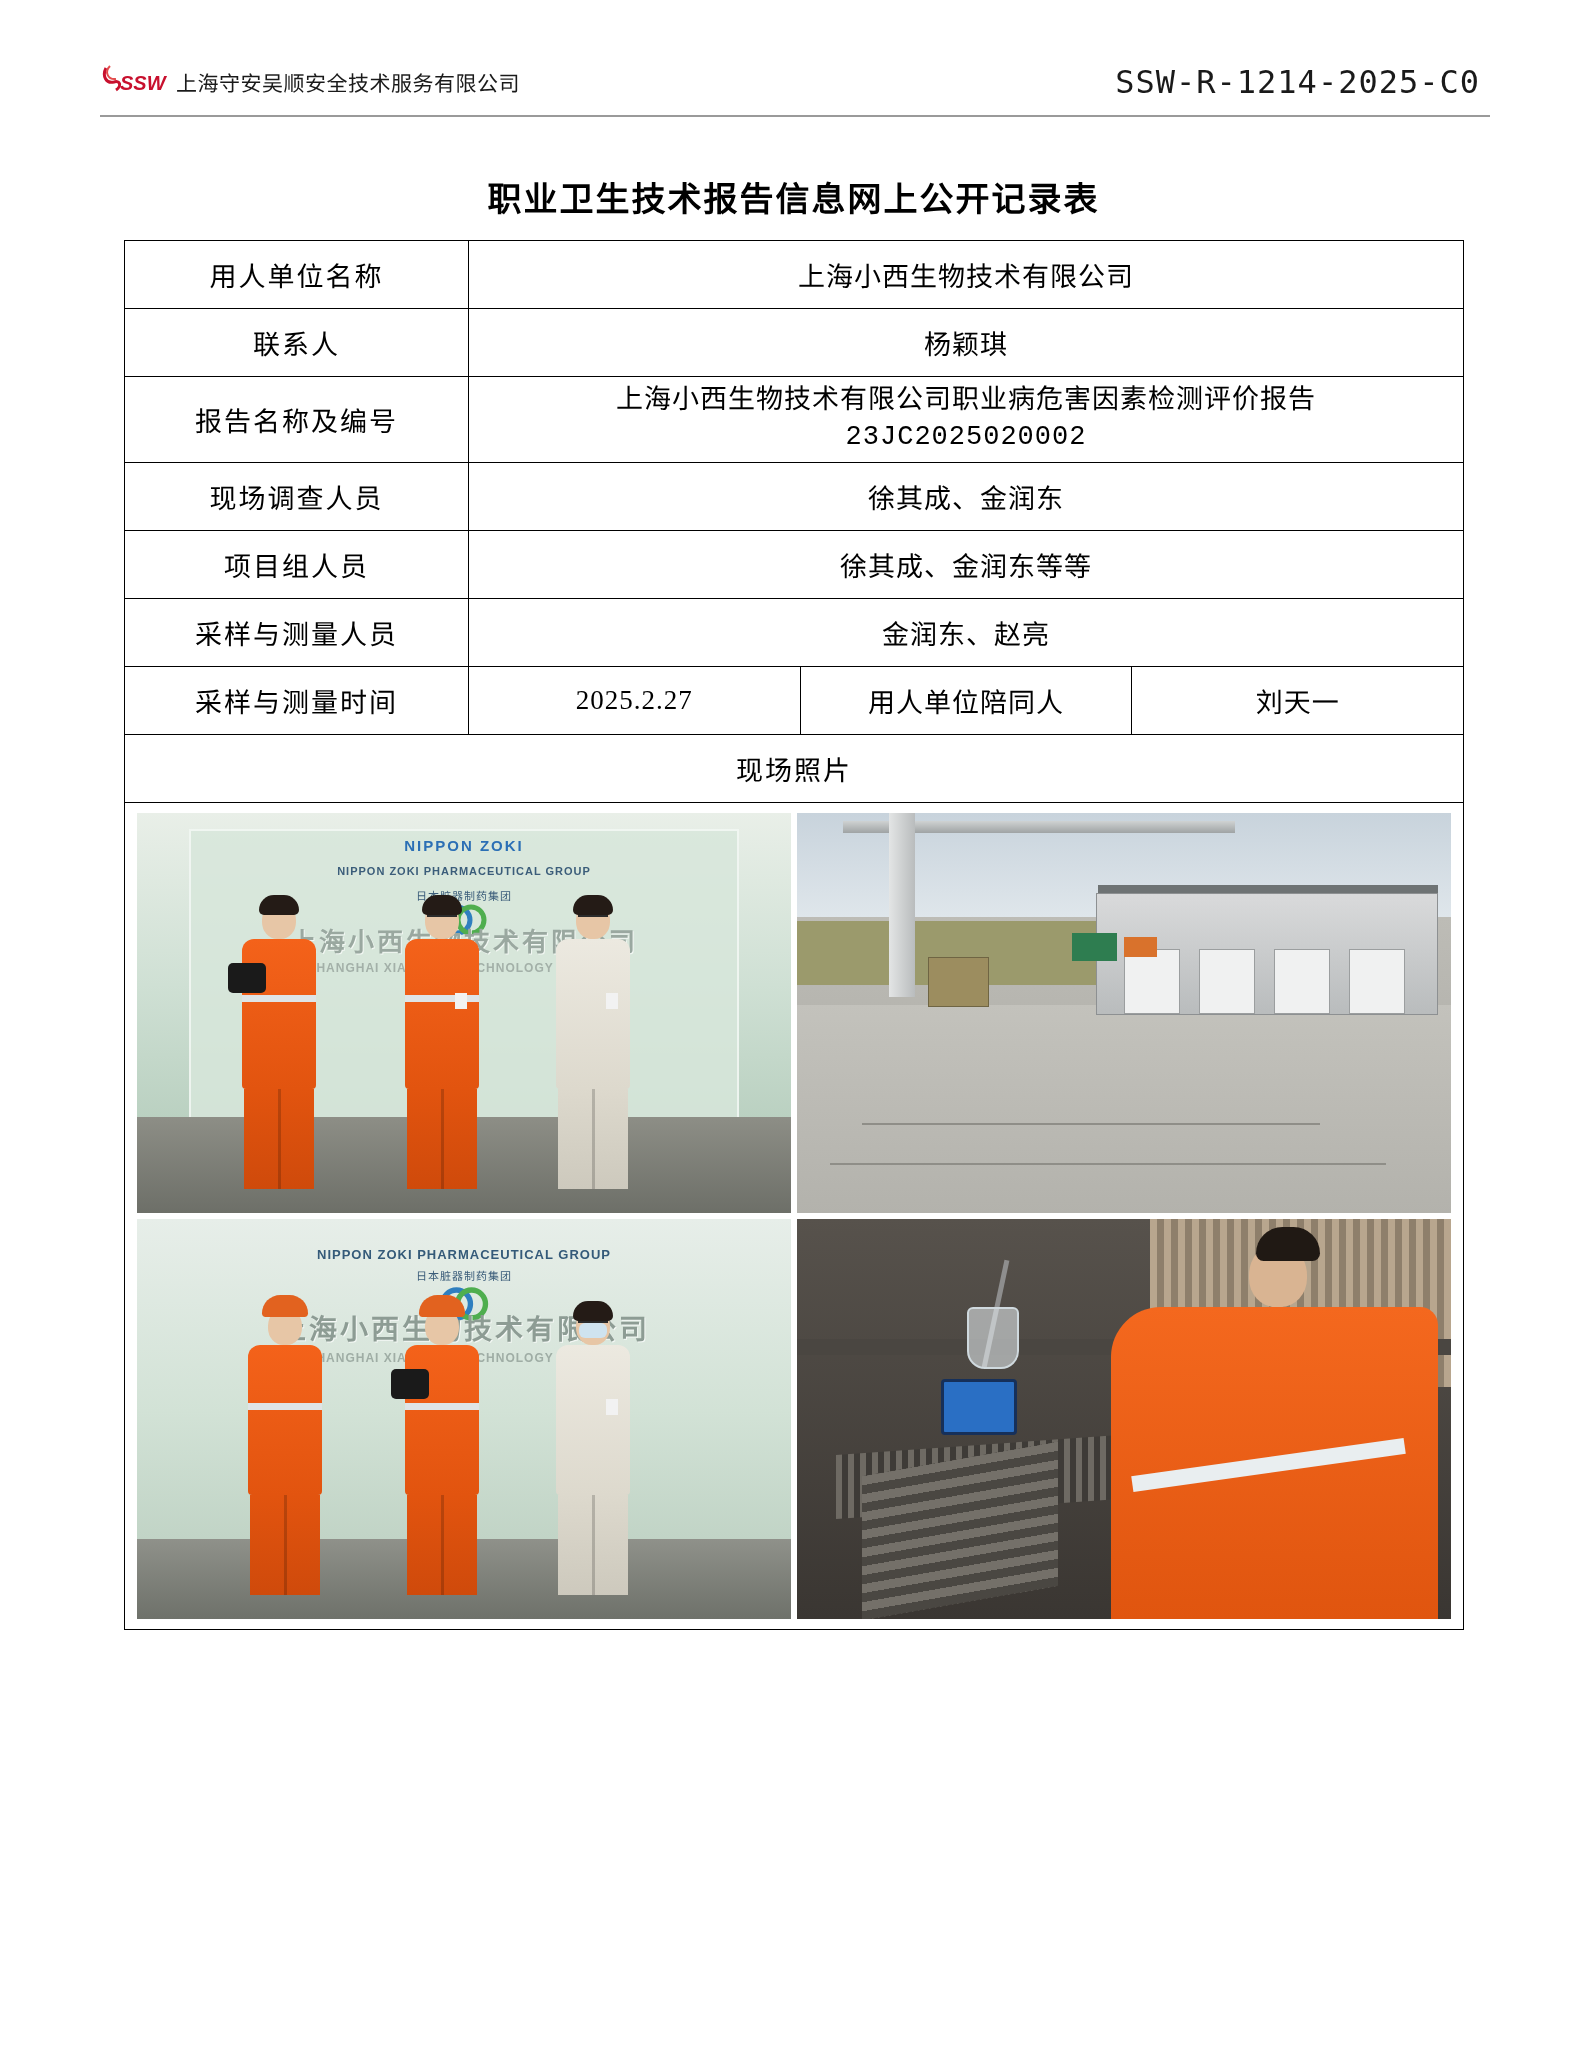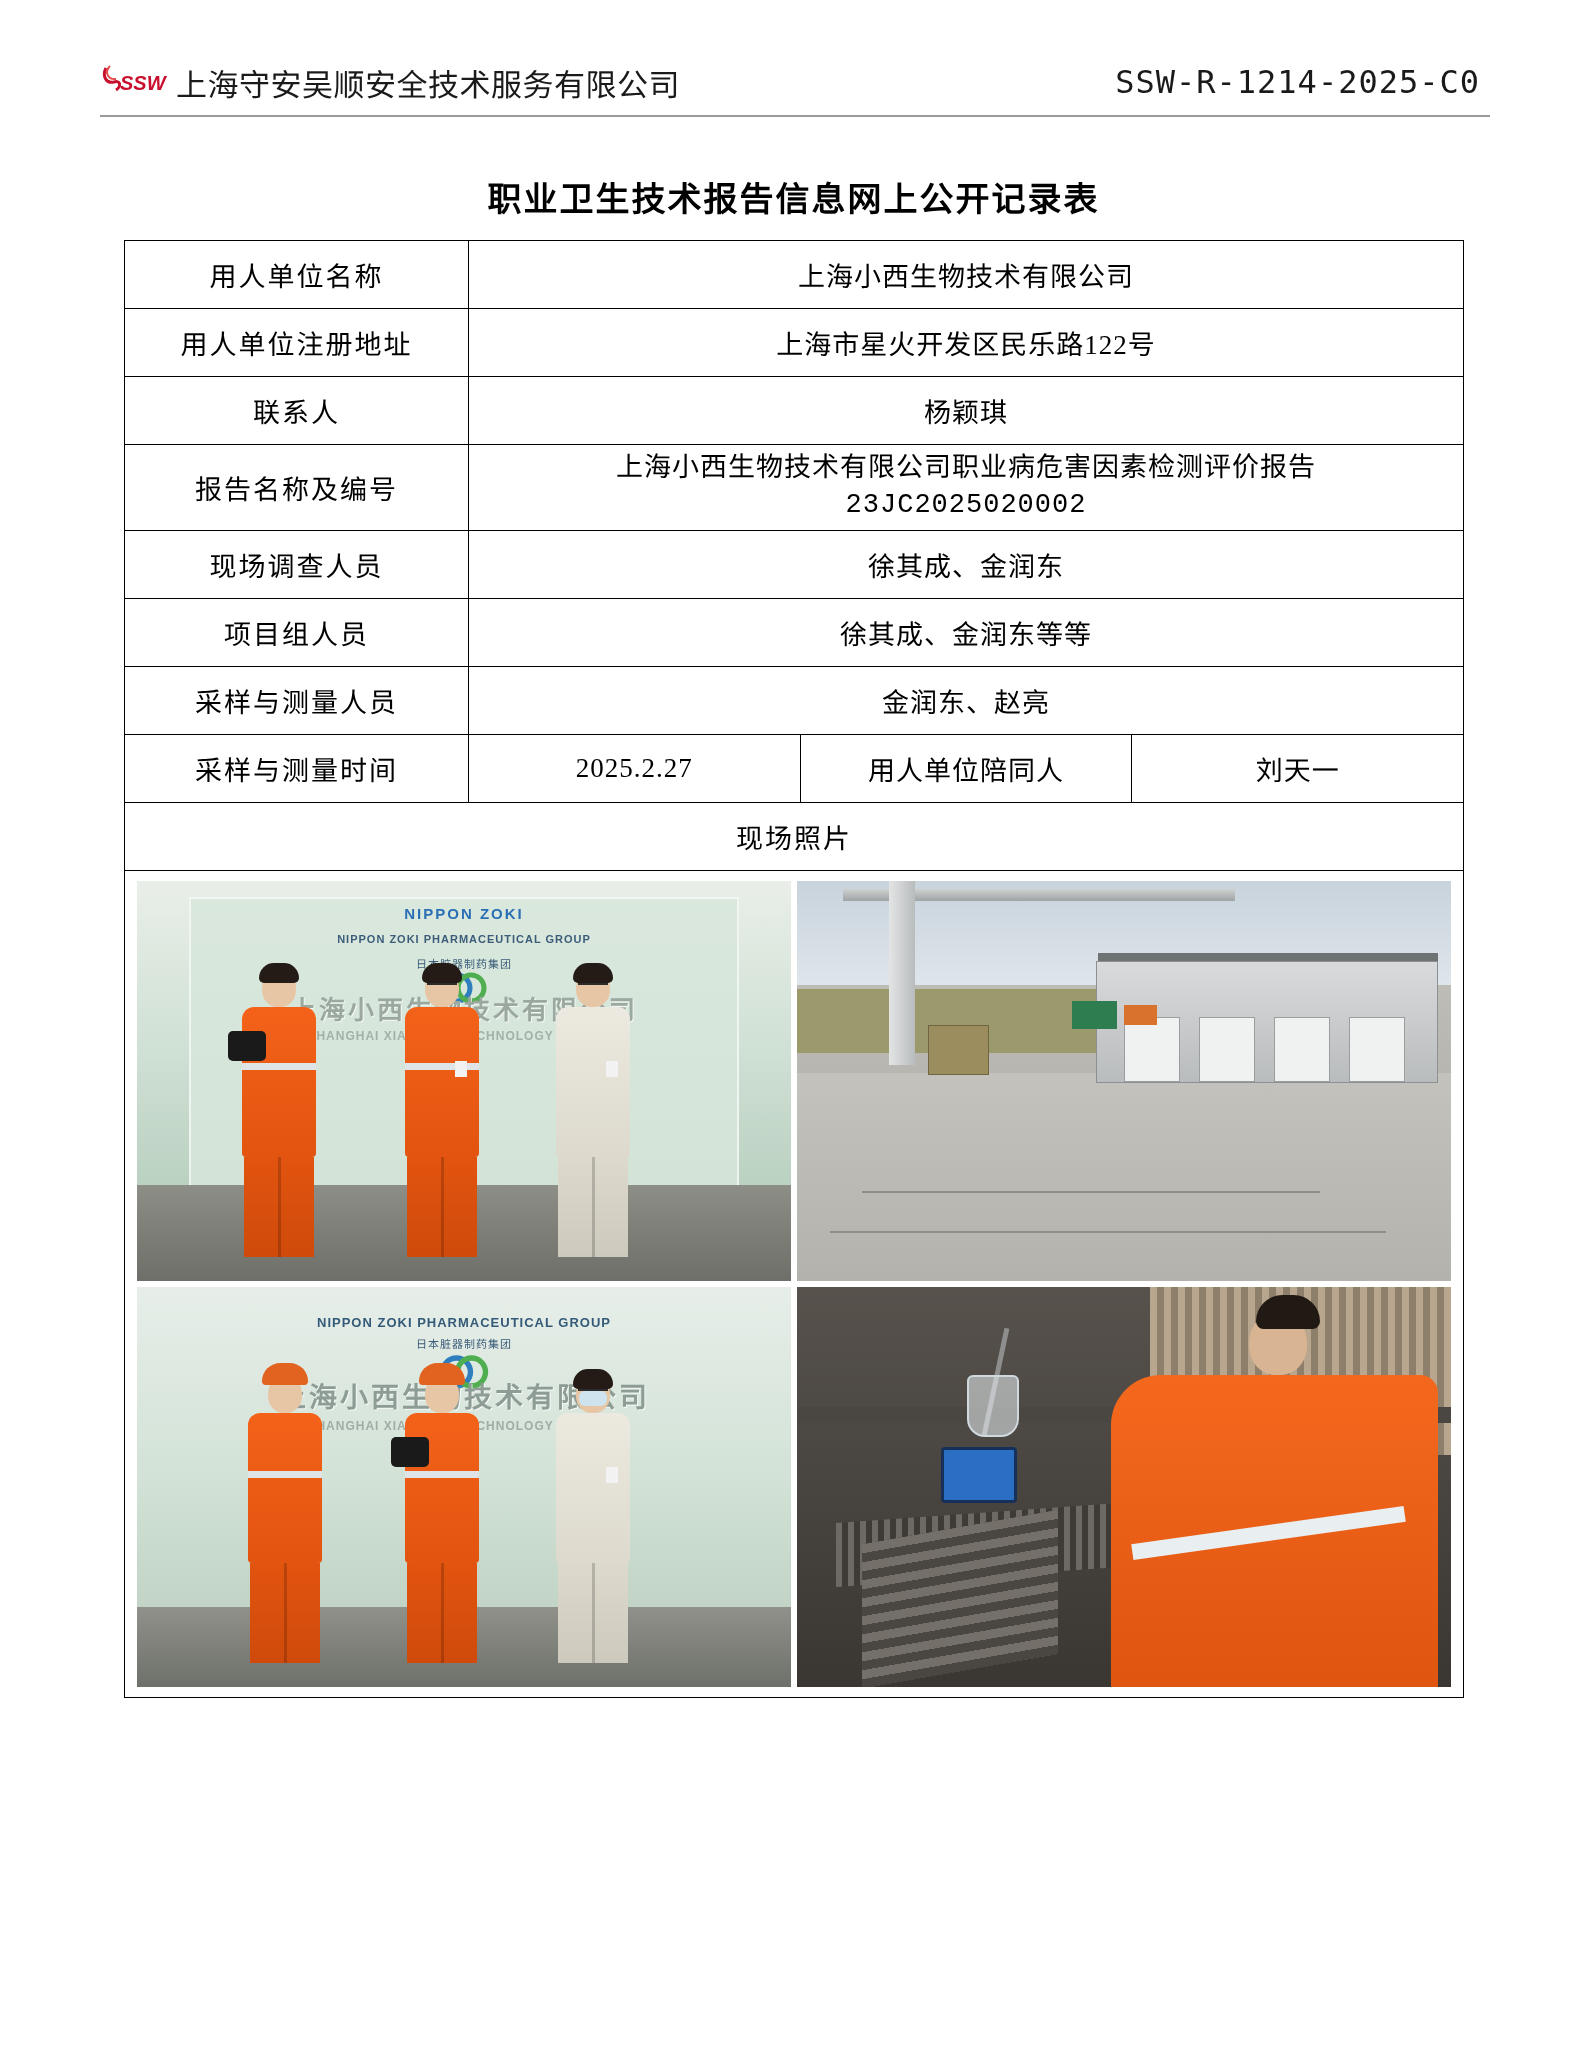--- a/index.html
+++ b/index.html
@@ -44,21 +44,21 @@
   }
   .logo {
     width: 76px;
     height: 44px;
     position: relative;
     display: inline-block;
   }
   .logo svg { display: block; }
   .company-name {
     font-family: "Liberation Sans", "DejaVu Sans", sans-serif;
-    font-size: 31px;
+    font-size: 21px;
     letter-spacing: 0.5px;
     color: #1a1a1a;
   }
   .doc-code {
     font-family: "DejaVu Sans Mono", "Liberation Mono", monospace;
     font-size: 32px;
     letter-spacing: 1px;
     color: #1a1a1a;
     padding-right: 10px;
   }
@@ -351,24 +351,20 @@
     <div class="doc-code">SSW-R-1214-2025-C0</div>
   </div>
 
   <div class="doc-title">职业卫生技术报告信息网上公开记录表</div>
 
   <table class="main-table">
     <tbody>
       <tr>
         <td class="label-cell">用人单位名称</td>
         <td class="value-cell" colspan="3">上海小西生物技术有限公司</td>
-      </tr>
-      <tr>
-        <td class="label-cell">用人单位注册地址</td>
-        <td class="value-cell" colspan="3">上海市星火开发区民乐路122号</td>
       </tr>
       <tr>
         <td class="label-cell">联系人</td>
         <td class="value-cell" colspan="3">杨颖琪</td>
       </tr>
       <tr>
         <td class="label-cell">报告名称及编号</td>
         <td class="value-cell two-line" colspan="3">
           <div>上海小西生物技术有限公司职业病危害因素检测评价报告</div>
           <div>23JC2025020002</div>

